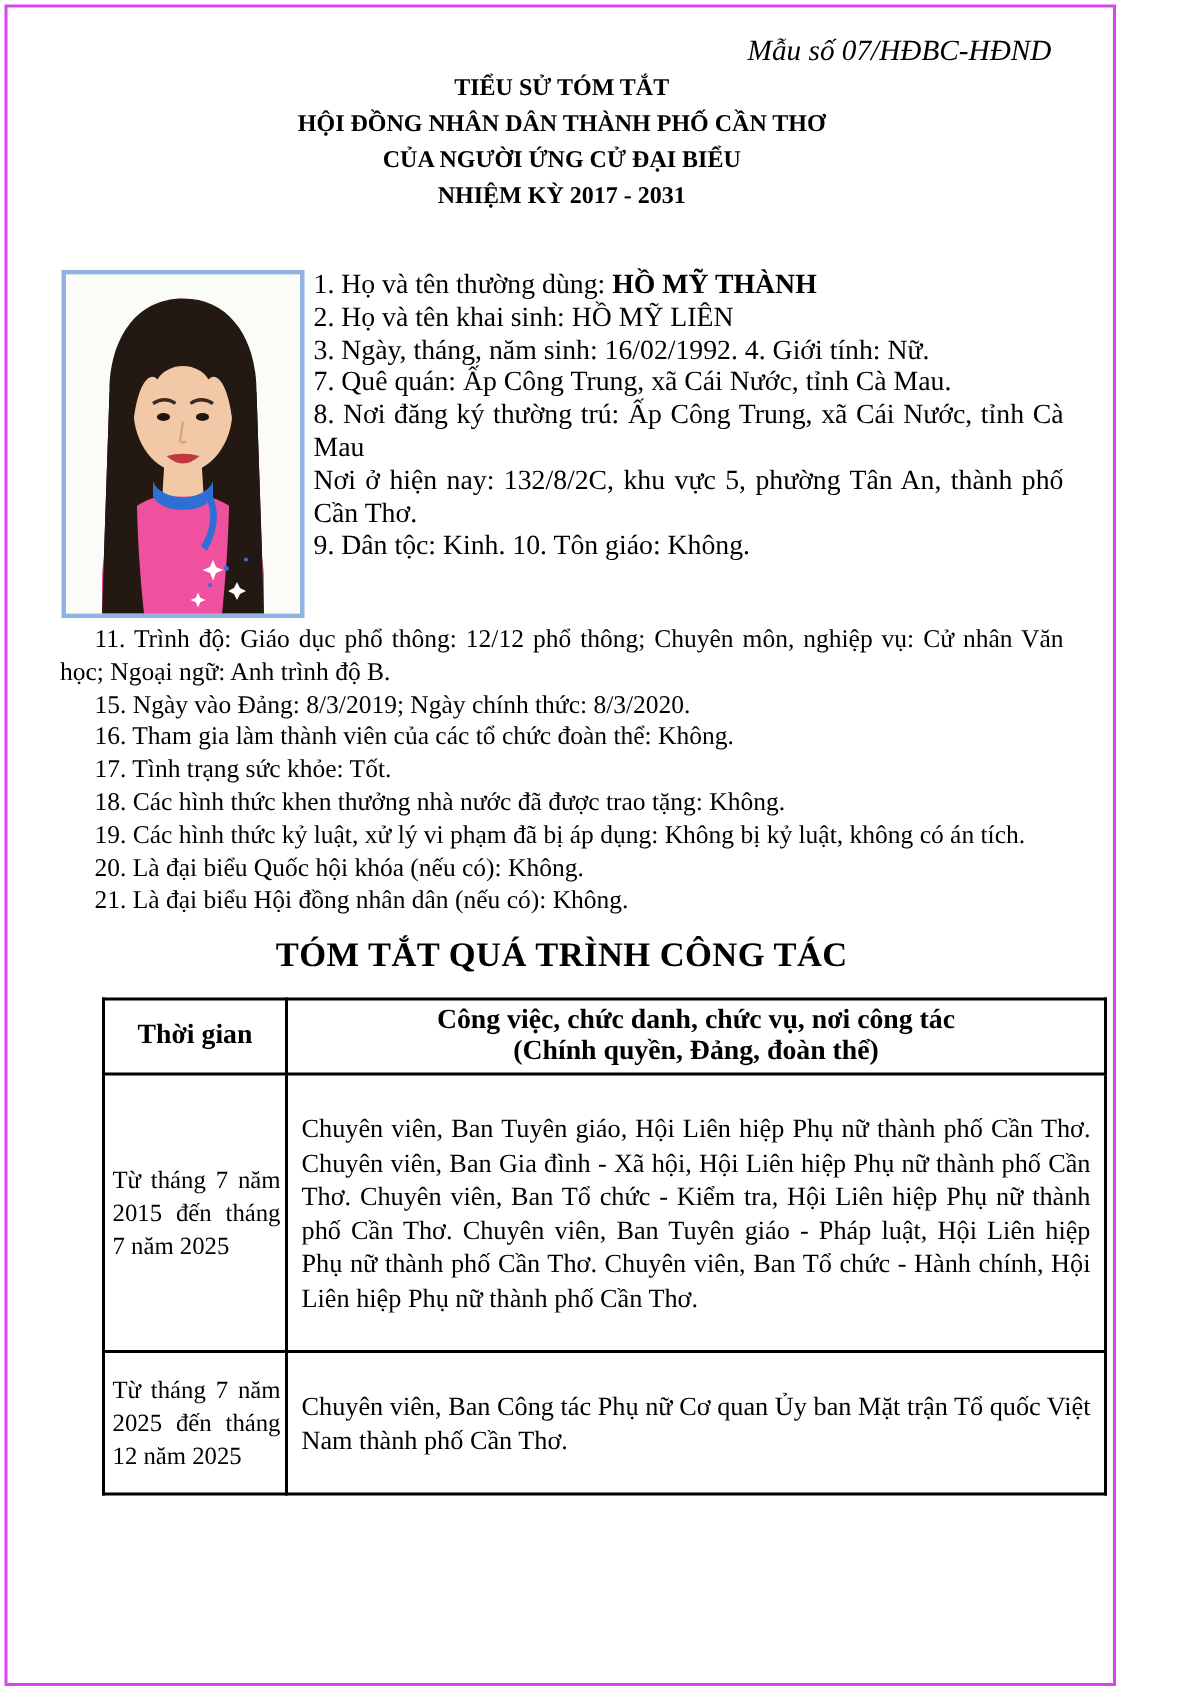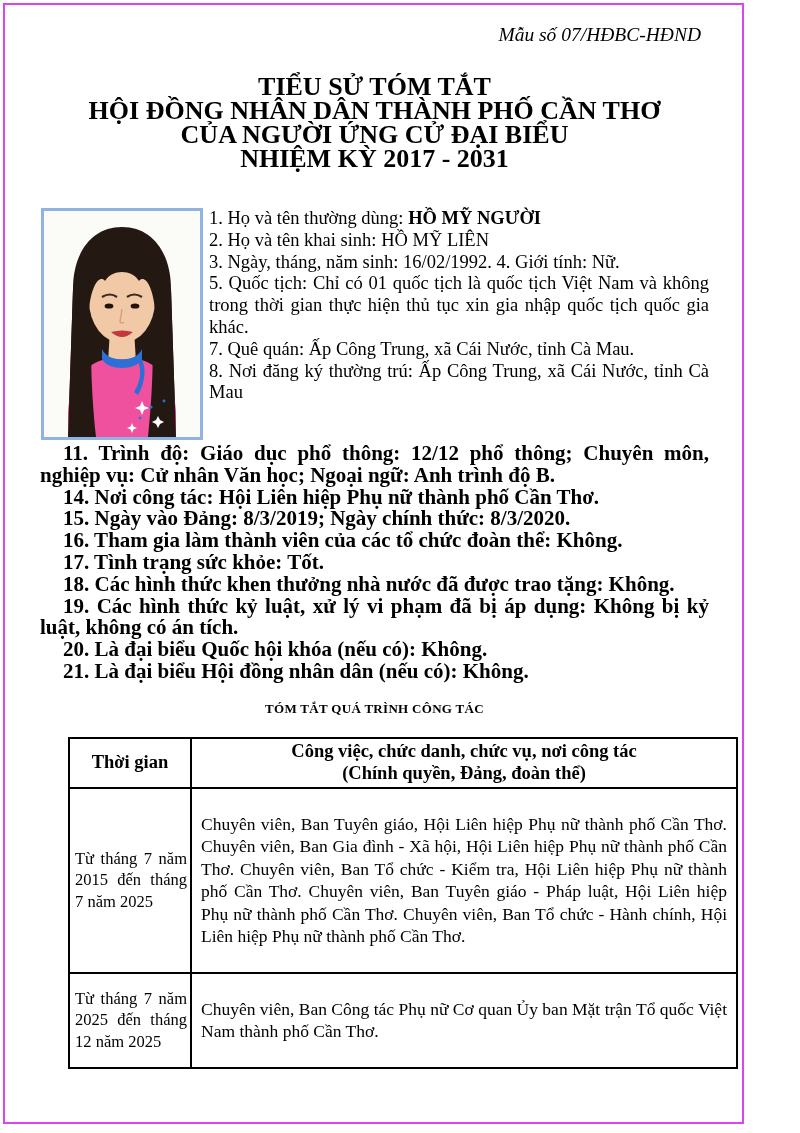--- a/index.html
+++ b/index.html
@@ -13,45 +13,44 @@
     position:absolute;left:3px;top:3px;width:741px;height:1121px;
     border:2px solid #d946ef;background:#fff;
     padding:18px 33px 0 35px;
     overflow:hidden;
   }
   .form-no{
     text-align:right;font-style:italic;font-size:19.5px;line-height:24px;
     padding-right:8px;
   }
   .title{
-    margin-top:28px;text-align:center;font-weight:bold;
-    font-size:26px;line-height:24px;
+    text-align:center;font-weight:bold;
+    font-size:16px;line-height:24px;
   }
   .bio-top{
     margin-top:37px;display:flex;align-items:flex-start;
   }
   .photo-frame{
     flex:0 0 auto;width:162px;height:232px;
     border:3px solid #8fb4e2;background:#fbfbf9;margin-left:1px;
   }
   .photo-frame svg{display:block;width:156px;height:226px;}
   .bio-side{
     flex:1 1 auto;margin-left:6px;
     font-size:18.5px;line-height:21.8px;text-align:justify;
   }
   .bio-side p{margin:0;}
   .bio-full{
-    font-size:21px;line-height:21.8px;text-align:justify;
+    font-size:17px;line-height:21.8px;text-align:justify;
     margin-top:3px;
-    font-weight:bold;
   }
   .bio-full p{margin:0;text-indent:23px;}
   .work-heading{
     margin:14px 0 0 0;text-align:center;font-weight:bold;
-    font-size:13px;line-height:24px;letter-spacing:.3px;
+    font-size:23px;line-height:24px;letter-spacing:.3px;
   }
   table.work{
     margin:16px 0 0 28px;border-collapse:collapse;table-layout:fixed;
     width:668px;
   }
   table.work th,table.work td{
     border:2px solid #000;vertical-align:middle;
   }
   col.c-time{width:122px;}
   col.c-work{width:546px;}
@@ -122,32 +121,32 @@
           <path d="M114 205 l2 4 4 2 -4 2 -2 4 -2 -4 -4 -2 4 -2 Z"></path>
           <path d="M88 212 l1.5 3.5 3.5 1.5 -3.5 1.5 -1.5 3.5 -1.5 -3.5 -3.5 -1.5 3.5 -1.5 Z"></path>
           <circle cx="107" cy="196" r="1.6" fill="#2e6fd6"></circle>
           <circle cx="96" cy="207" r="1.4" fill="#2e6fd6"></circle>
           <circle cx="120" cy="190" r="1.4" fill="#2e6fd6"></circle>
         </g>
       </svg>
     </div>
 
     <div class="bio-side">
-      <p><span>1. Họ và tên thường dùng: </span><b>HỒ MỸ NGƯỜI</b></p>
+      <p><span>1. Họ và tên thường dùng: </span><b>HỒ MỸ THÀNH</b></p>
       <p>2. Họ và tên khai sinh: HỒ MỸ LIÊN</p>
       <p>3. Ngày, tháng, năm sinh: 16/02/1992. 4. Giới tính: Nữ.</p>
-      <p>5. Quốc tịch: Chỉ có 01 quốc tịch là quốc tịch Việt Nam và không trong thời gian thực hiện thủ tục xin gia nhập quốc tịch quốc gia khác.</p>
       <p>7. Quê quán: Ấp Công Trung, xã Cái Nước, tỉnh Cà Mau.</p>
       <p>8. Nơi đăng ký thường trú: Ấp Công Trung, xã Cái Nước, tỉnh Cà Mau</p>
+      <p>Nơi ở hiện nay: 132/8/2C, khu vực 5, phường Tân An, thành phố Cần Thơ.</p>
+      <p>9. Dân tộc: Kinh. 10. Tôn giáo: Không.</p>
     </div>
   </div>
 
   <div class="bio-full">
     <p>11. Trình độ: Giáo dục phổ thông: 12/12 phổ thông; Chuyên môn, nghiệp vụ: Cử nhân Văn học; Ngoại ngữ: Anh trình độ B.</p>
-    <p>14. Nơi công tác: Hội Liên hiệp Phụ nữ thành phố Cần Thơ.</p>
     <p>15. Ngày vào Đảng: 8/3/2019; Ngày chính thức: 8/3/2020.</p>
     <p>16. Tham gia làm thành viên của các tổ chức đoàn thể: Không.</p>
     <p>17. Tình trạng sức khỏe: Tốt.</p>
     <p>18. Các hình thức khen thưởng nhà nước đã được trao tặng: Không.</p>
     <p>19. Các hình thức kỷ luật, xử lý vi phạm đã bị áp dụng: Không bị kỷ luật, không có án tích.</p>
     <p>20. Là đại biểu Quốc hội khóa (nếu có): Không.</p>
     <p>21. Là đại biểu Hội đồng nhân dân (nếu có): Không.</p>
   </div>
 
   <h2 class="work-heading">TÓM TẮT QUÁ TRÌNH CÔNG TÁC</h2>

